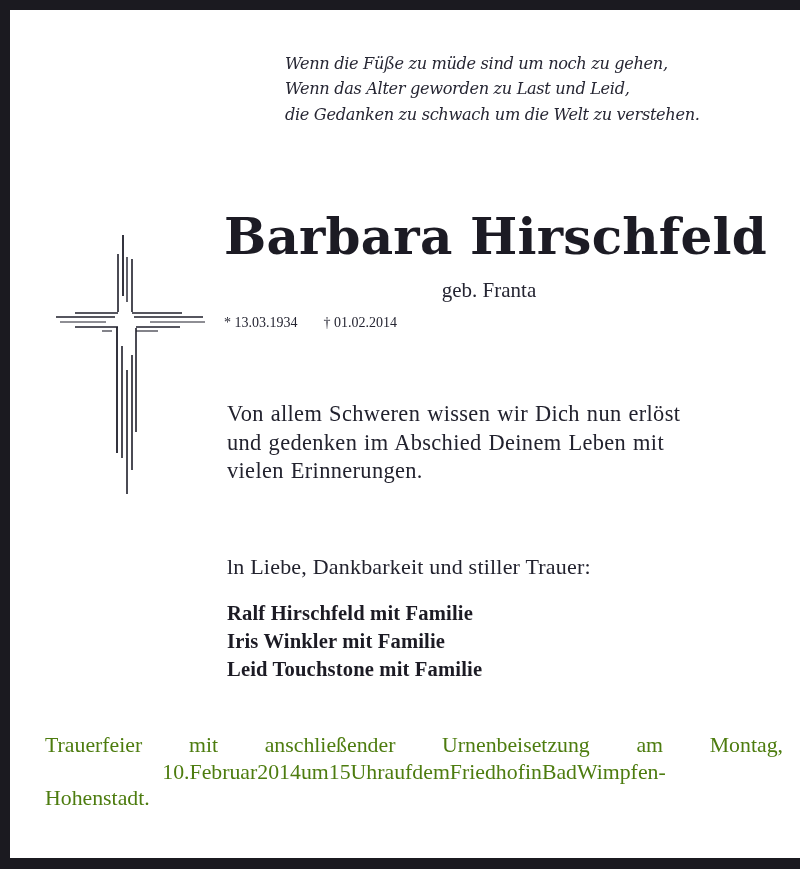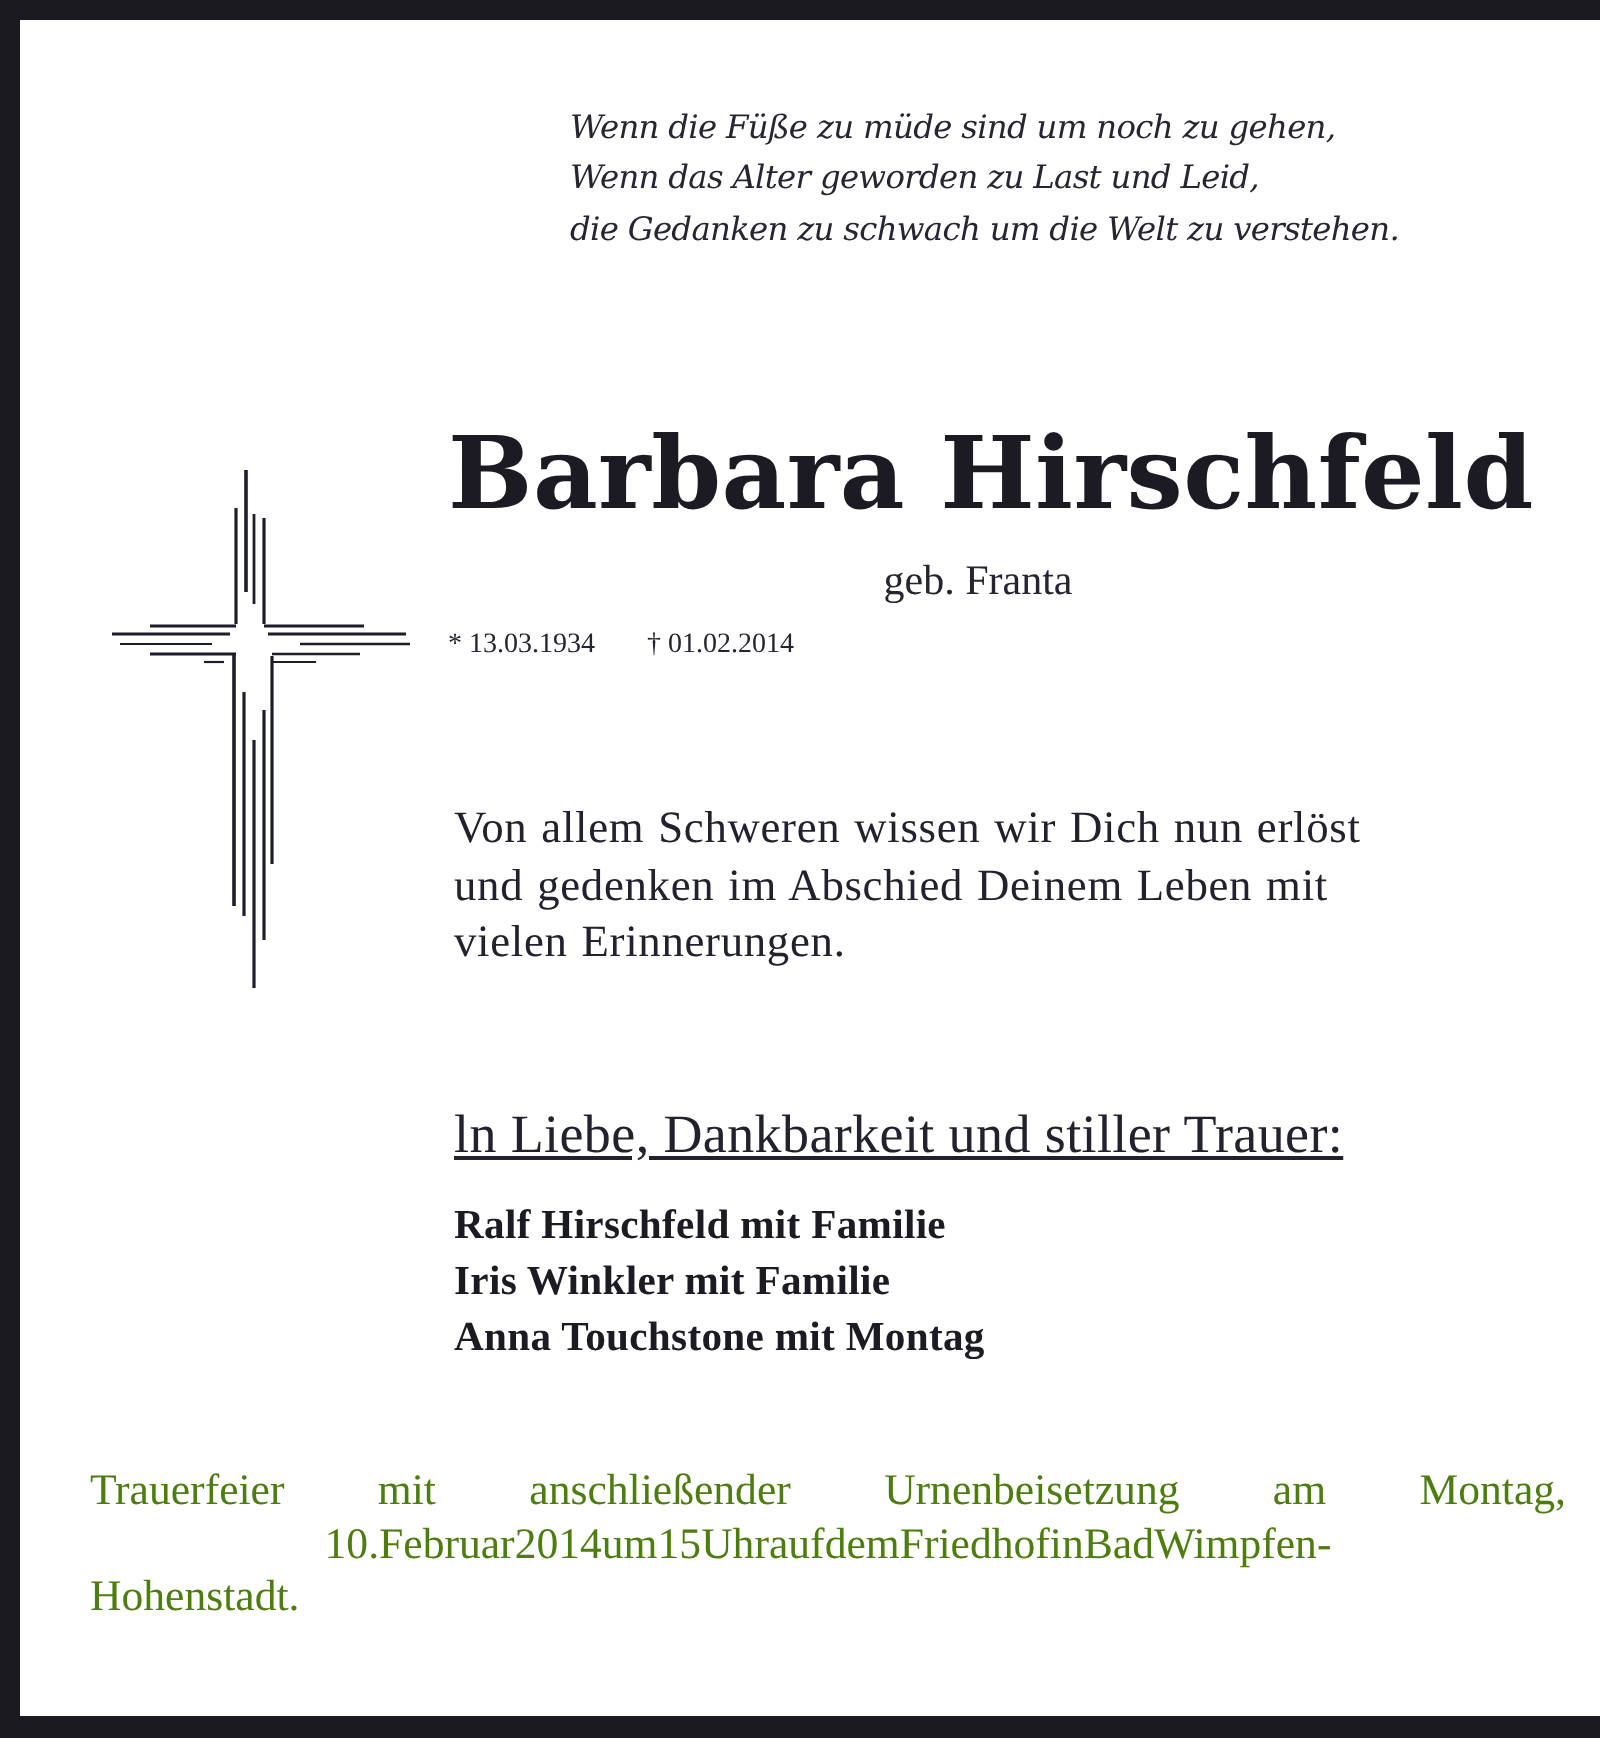--- a/index.html
+++ b/index.html
@@ -100,25 +100,24 @@
 
     .mourners {
       position: absolute;
       left: 217px;
       top: 543px;
       width: 540px;
       font-family: "Liberation Serif", serif;
       color: #22222e;
     }
     .mourners .intro {
-      font-size: 27px;
+      font-size: 22px;
       line-height: 28px;
       letter-spacing: 0.2px;
       white-space: nowrap;
-      text-decoration: underline;
     }
     .mourners .names {
       margin-top: 18px;
     }
     .mourners .person {
       display: block;
       font-weight: bold;
       font-size: 20.6px;
       line-height: 28px;
       letter-spacing: 0.15px;
@@ -197,21 +196,21 @@
     <span class="line">Von allem Schweren wissen wir Dich nun erlöst</span>
     <span class="line">und gedenken im Abschied Deinem Leben mit</span>
     <span class="line">vielen Erinnerungen.</span>
   </div>
 
   <div class="mourners">
     <div class="intro">ln Liebe, Dankbarkeit und stiller Trauer:</div>
     <div class="names">
       <span class="person">Ralf Hirschfeld mit Familie</span>
       <span class="person">Iris Winkler mit Familie</span>
-      <span class="person">Anna Touchstone mit Montag</span>
+      <span class="person">Leid Touchstone mit Familie</span>
     </div>
   </div>
 
   <div class="service">
     <div class="l1">
       <span>Trauerfeier</span>
       <span>mit</span>
       <span>anschließender</span>
       <span>Urnenbeisetzung</span>
       <span>am</span>

